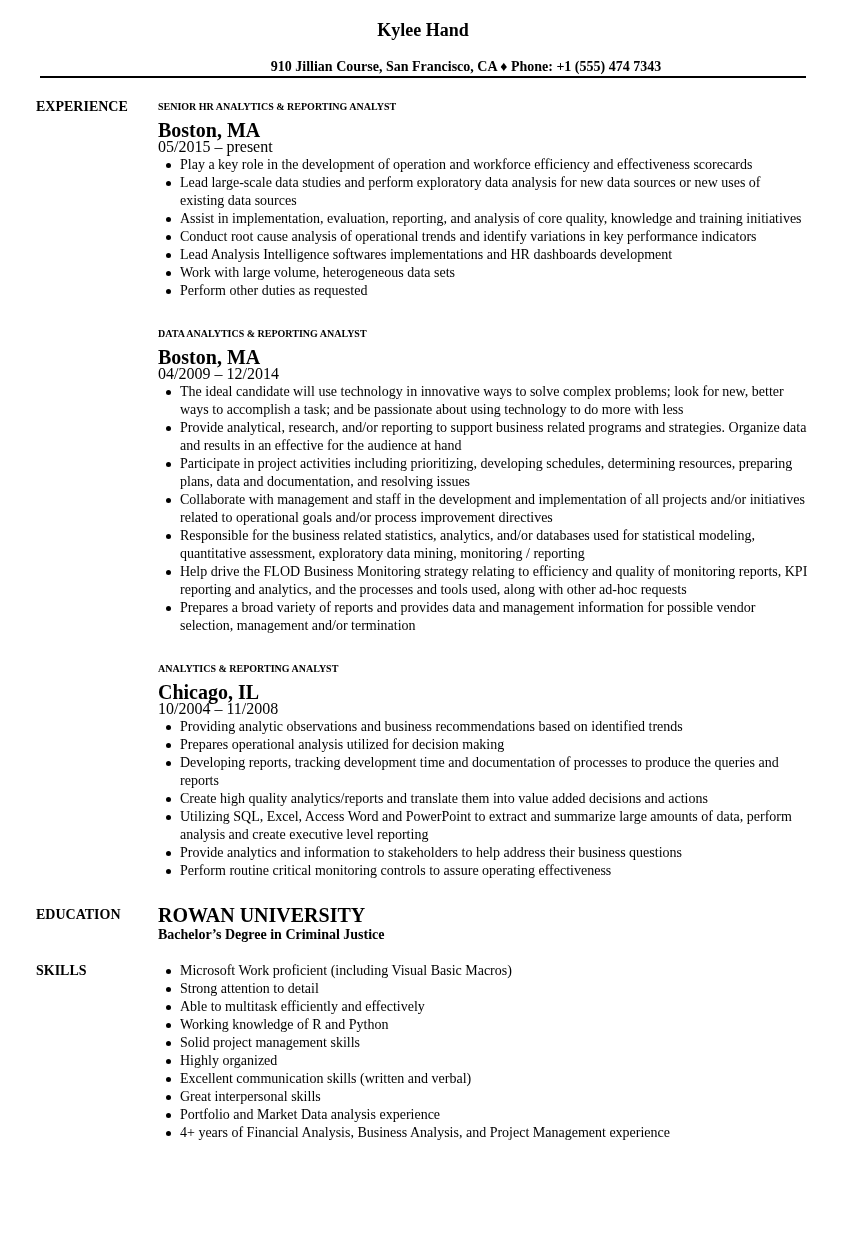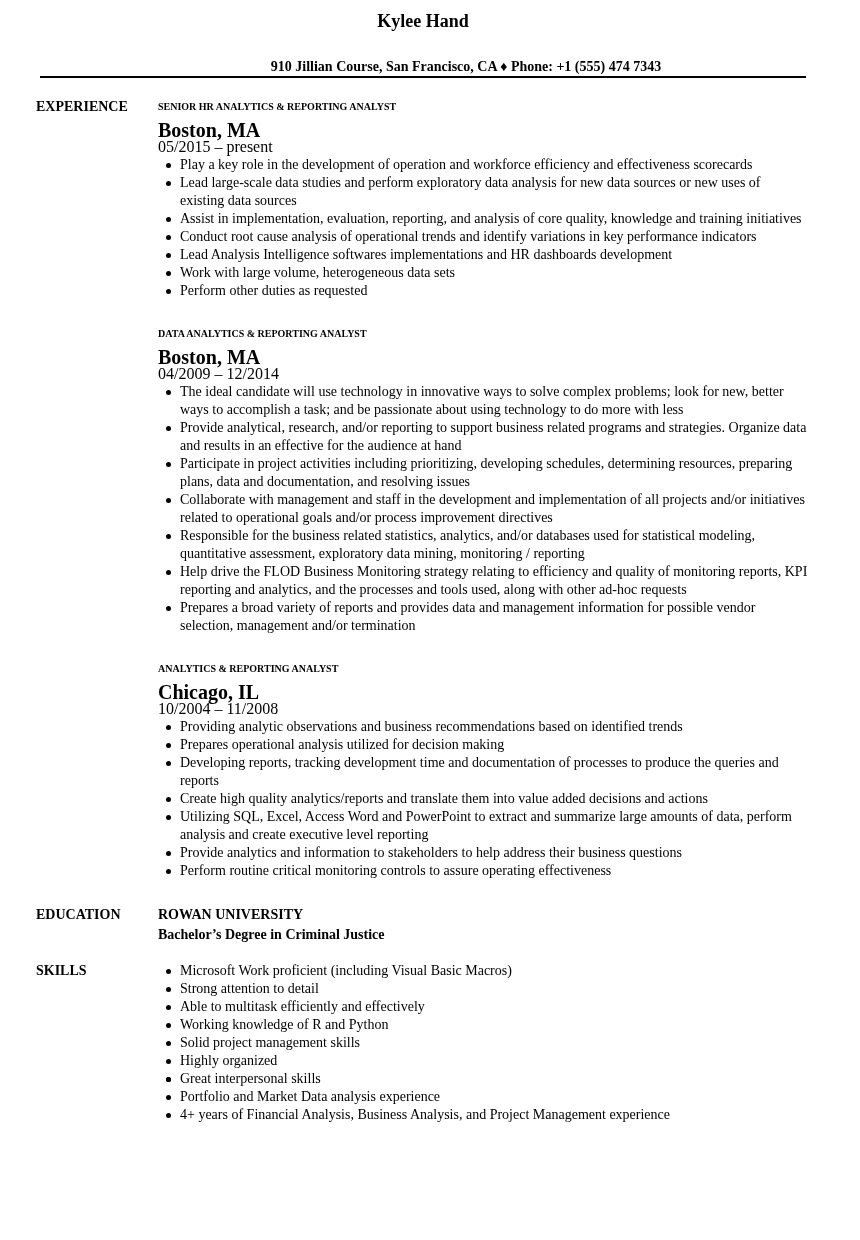--- a/index.html
+++ b/index.html
@@ -16,21 +16,21 @@
       overflow: hidden;
     }
     .page {
       position: absolute;
       left: 0;
       top: 0;
       width: 860px;
     }
     .name {
       position: absolute;
-      top: 10px;
+      top: 19px;
       left: 0;
       width: 846px;
       text-align: center;
       font-size: 18px;
       font-weight: bold;
       line-height: 22px;
     }
     .contact {
       position: absolute;
       top: 58px;
@@ -103,21 +103,21 @@
     ul.bullets li .dot {
       position: absolute;
       left: 8px;
       top: 7px;
       width: 5px;
       height: 5px;
       border-radius: 50%;
       background: #000000;
     }
     .edu-school {
-      font-size: 14px;
+      font-size: 20px;
       font-weight: bold;
       line-height: 18px;
     }
     .edu-degree {
       font-size: 14px;
       font-weight: bold;
       line-height: 18px;
       margin-top: 2px;
     }
   </style>
@@ -192,21 +192,21 @@
   <div class="section" style="top: 962px;">
     <div class="section-label">SKILLS</div>
     <div class="section-body">
       <ul class="bullets" style="margin-top:0;">
           <li><span class="dot"></span><span>Microsoft Work proficient (including Visual Basic Macros)</span></li>
           <li><span class="dot"></span><span>Strong attention to detail</span></li>
           <li><span class="dot"></span><span>Able to multitask efficiently and effectively</span></li>
           <li><span class="dot"></span><span>Working knowledge of R and Python</span></li>
           <li><span class="dot"></span><span>Solid project management skills</span></li>
           <li><span class="dot"></span><span>Highly organized</span></li>
-          <li><span class="dot"></span></li>
+          <li><span class="dot"></span><span>Excellent communication skills (written and verbal)</span></li>
           <li><span class="dot"></span><span>Great interpersonal skills</span></li>
           <li><span class="dot"></span><span>Portfolio and Market Data analysis experience</span></li>
           <li><span class="dot"></span><span>4+ years of Financial Analysis, Business Analysis, and Project Management experience</span></li>
         </ul>
     </div>
   </div>
 
 </div>
 
 </body></html>

